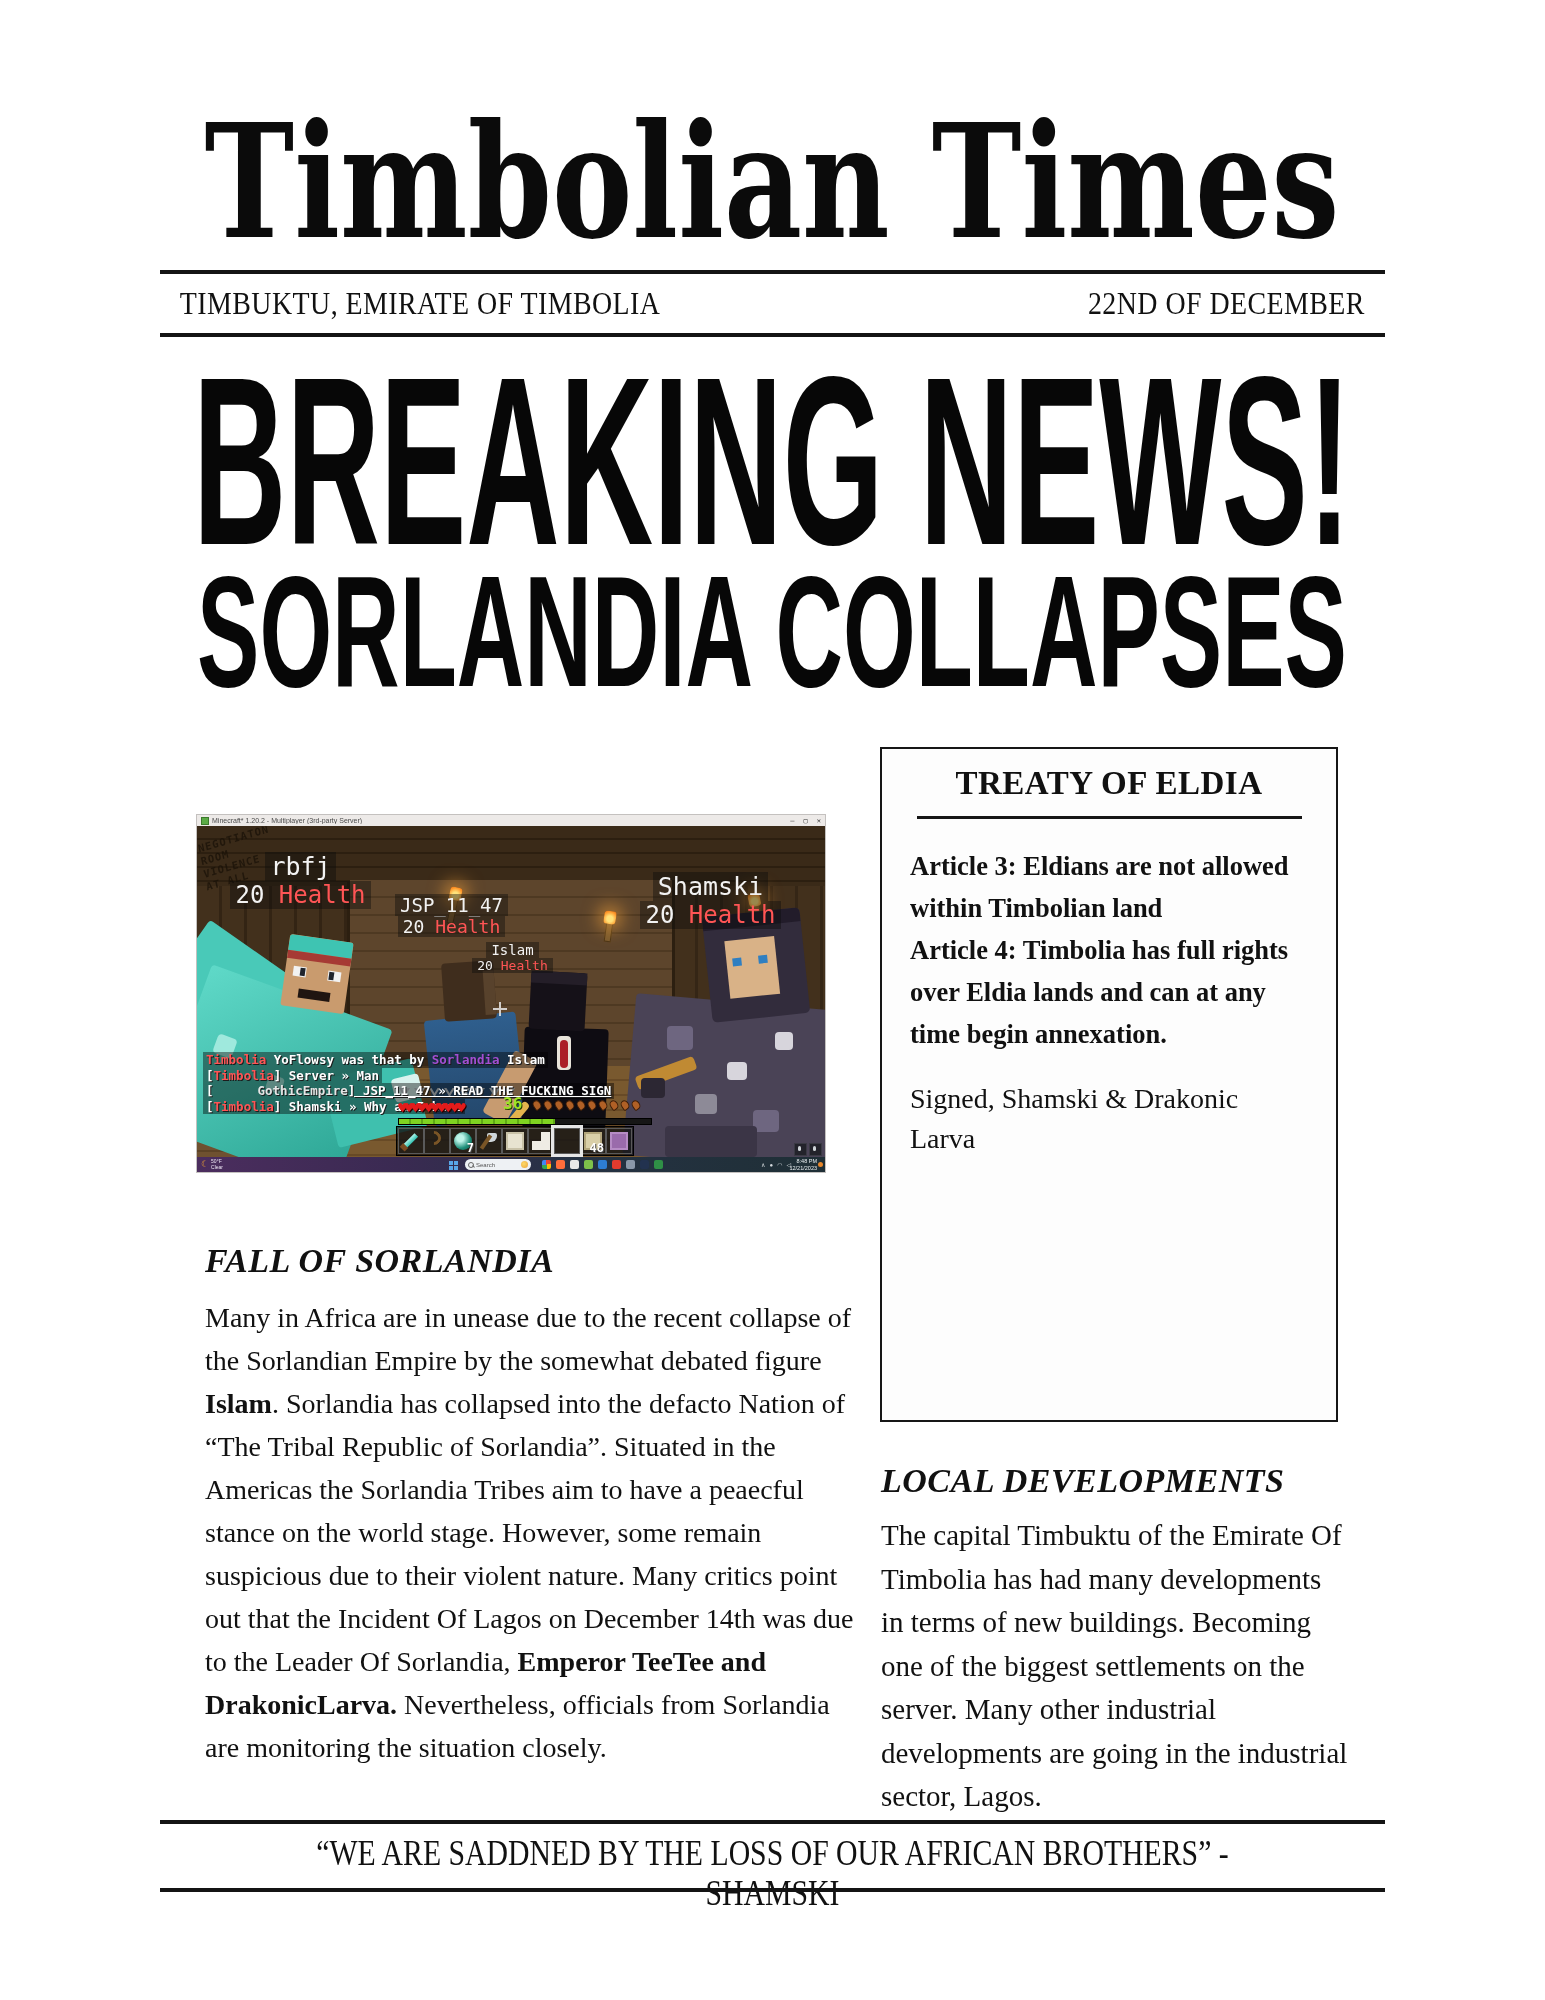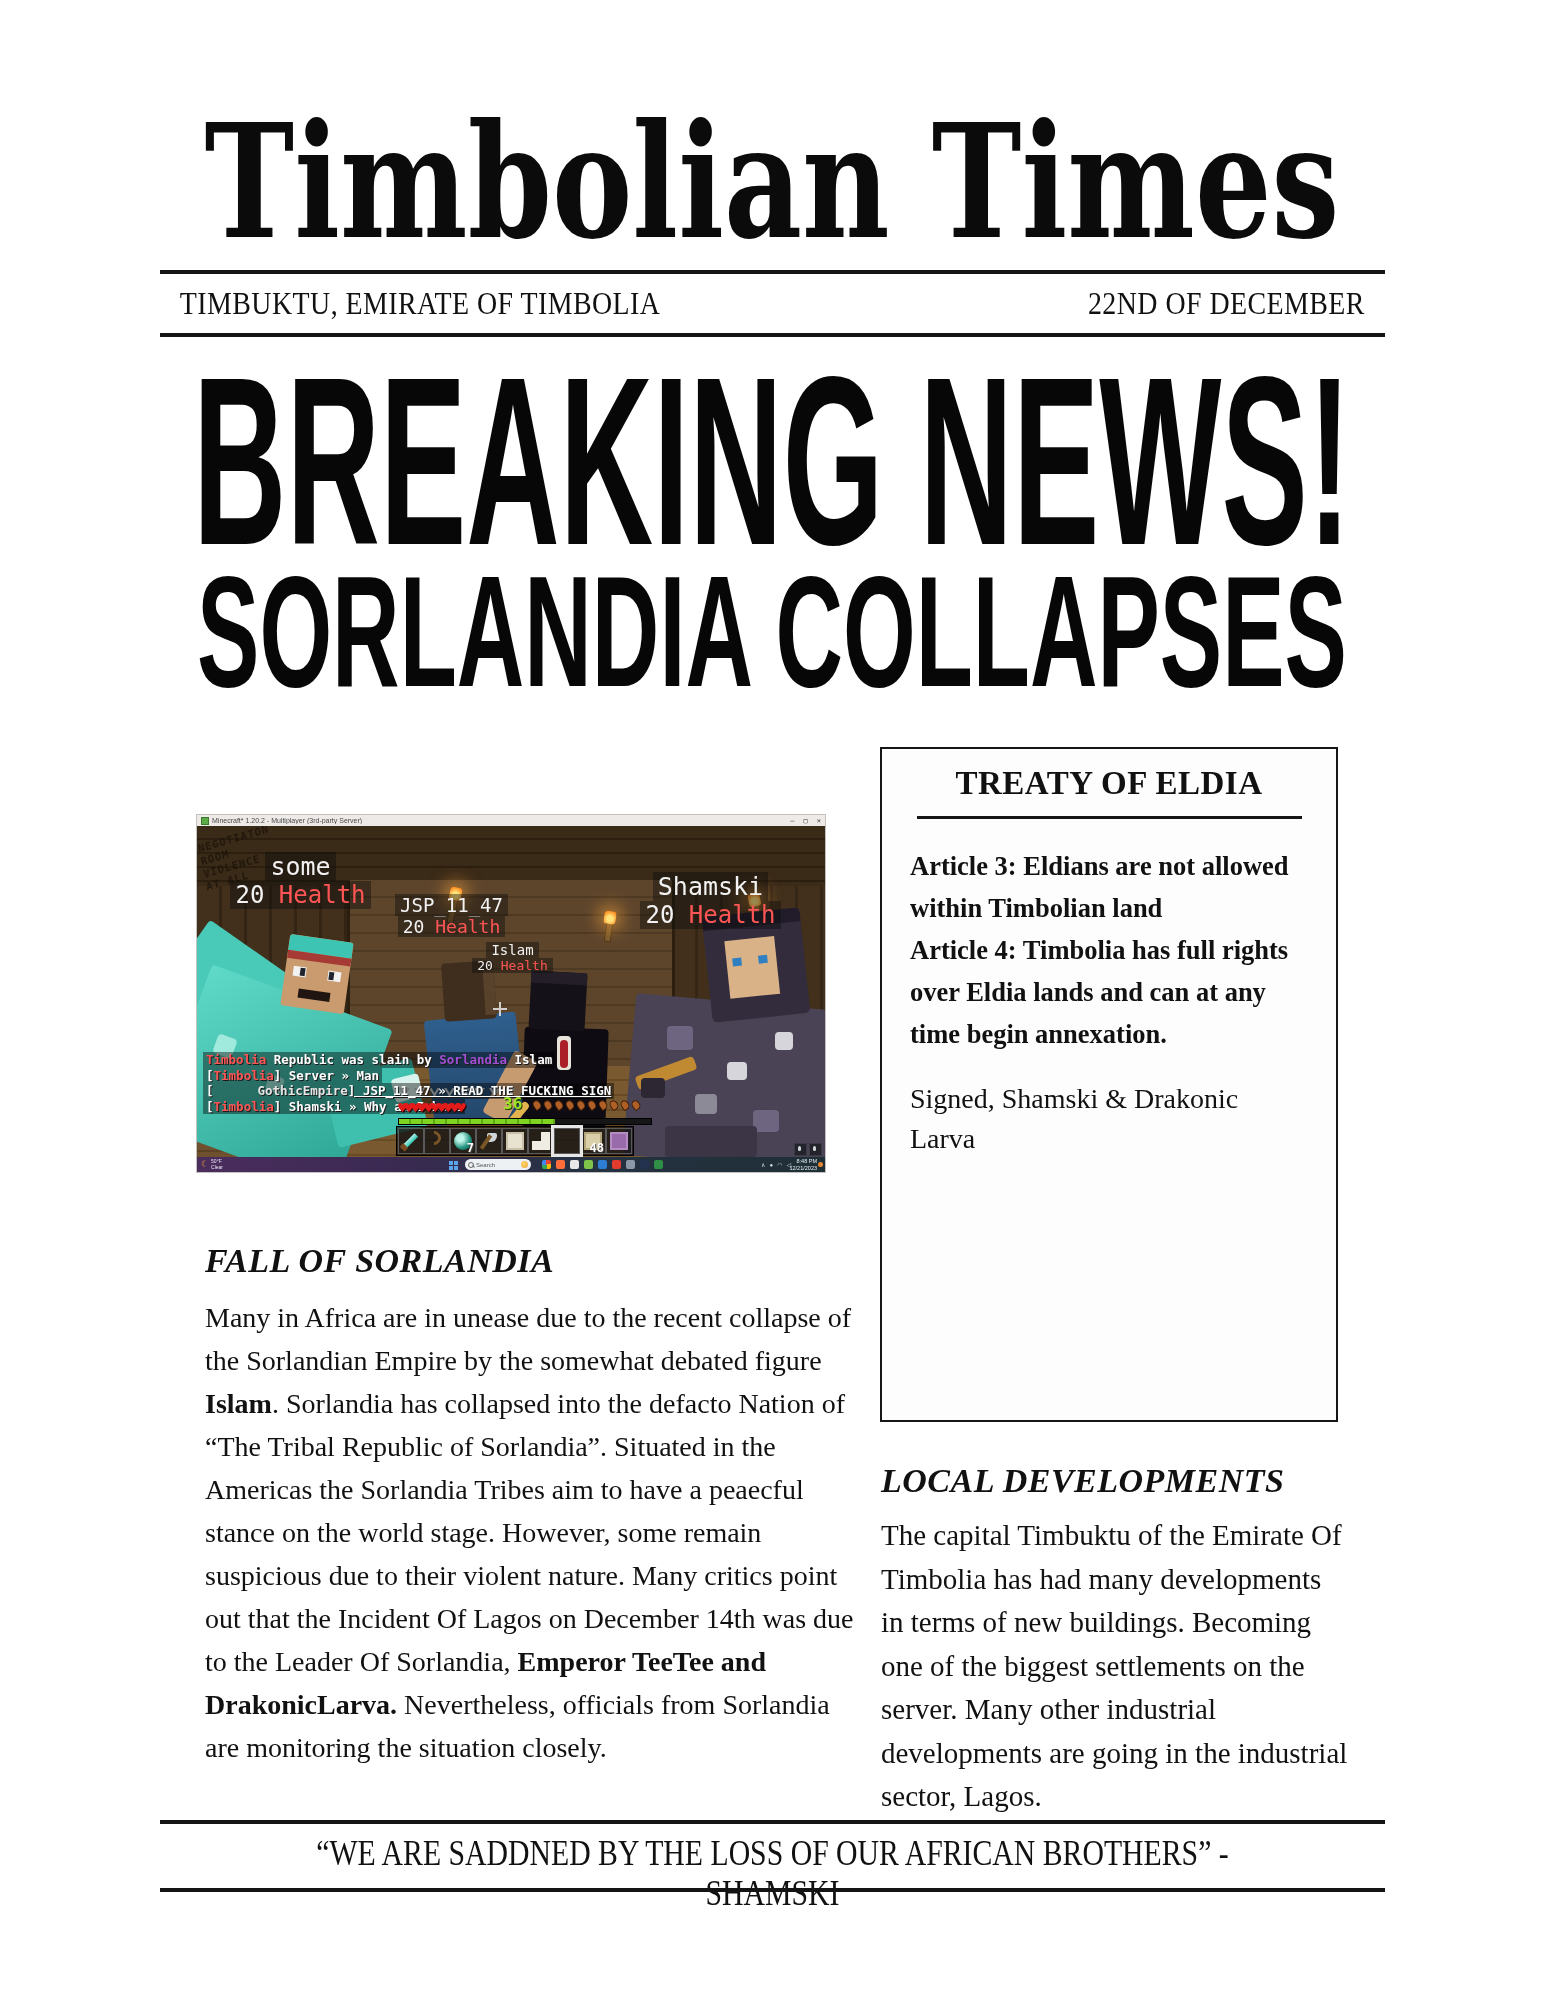--- a/index.html
+++ b/index.html
@@ -227,40 +227,40 @@
         <div class="blk" style="left:444px;top:252px;width:24px;height:20px;background:#2c2733;z-index:3;"></div>
         <div class="blk" style="left:510px;top:86px;width:98px;height:106px;background:#322c3c;transform:rotate(-6deg);z-index:3;overflow:hidden;border-radius:5px;">
           <i style="position:absolute;left:0;top:0;width:100%;height:14px;background:#221c2a;display:block;"></i>
           <i style="position:absolute;left:20px;top:26px;width:50px;height:58px;background:#d9b287;display:block;"></i>
           <i style="position:absolute;left:26px;top:44px;width:9px;height:8px;background:#2f7fc1;display:block;"></i>
           <i style="position:absolute;left:52px;top:44px;width:9px;height:8px;background:#2f7fc1;display:block;"></i>
         </div>
       </div>
 
       <div class="tag" style="left:16px;top:26px;width:175px;font-size:25px;">
-        <span>some</span>
+        <span>rbfj</span>
         <span style="font-size:24px;"><b style="font-weight:400;">20</b> <b class="hl" style="font-weight:400;">Health</b></span>
       </div>
       <div class="tag" style="left:192px;top:68px;width:125px;font-size:19px;">
         <span>JSP_11_47</span>
         <span style="font-size:18px;"><b style="font-weight:400;">20</b> <b class="hl" style="font-weight:400;">Health</b></span>
       </div>
       <div class="tag" style="left:268px;top:116px;width:95px;font-size:14px;">
         <span>Islam</span>
         <span style="font-size:13px;"><b style="font-weight:400;">20</b> <b class="hl" style="font-weight:400;">Health</b></span>
       </div>
       <div class="tag" style="left:446px;top:46px;width:135px;font-size:25px;">
         <span>Shamski</span>
         <span style="font-size:24px;"><b style="font-weight:400;">20</b> <b class="hl" style="font-weight:400;">Health</b></span>
       </div>
 
       <div class="crossh"></div>
 
       <div class="chat">
-          <div class="chat-line"><span style="color: rgb(255, 85, 85);">Timbolia</span><span style="color: rgb(255, 255, 255);"> Republic was slain by </span><span style="color: rgb(162, 79, 211);">Sorlandia</span><span style="color: rgb(255, 255, 255);"> Islam</span></div>
+          <div class="chat-line"><span style="color: rgb(255, 85, 85);">Timbolia</span><span style="color: rgb(255, 255, 255);"> YoFlowsy was that by </span><span style="color: rgb(162, 79, 211);">Sorlandia</span><span style="color: rgb(255, 255, 255);"> Islam</span></div>
           <div class="chat-line"><span style="color: rgb(255, 255, 255);">[</span><span style="color: rgb(255, 85, 85);">Timbolia</span><span style="color: rgb(255, 255, 255);">] Server » Man</span></div>
           <div class="chat-line"><span style="color: rgb(255, 255, 255);">[</span><span style="color: #e5e5e5; margin-left: 44px;">GothicEmpire</span><span style="color: rgb(255, 255, 255); text-decoration: underline;">] JSP_11_47 » READ THE FUCKING SIGN</span></div>
           <div class="chat-line"><span style="color: rgb(255, 255, 255);">[</span><span style="color: rgb(255, 85, 85);">Timbolia</span><span style="color: rgb(255, 255, 255);">] Shamski » Why am I here</span></div>
         </div>
 
       <div class="armor-row">
           <span class="chev"></span>
           <span class="chev"></span>
           <span class="chev"></span>
           <span class="chev"></span>

